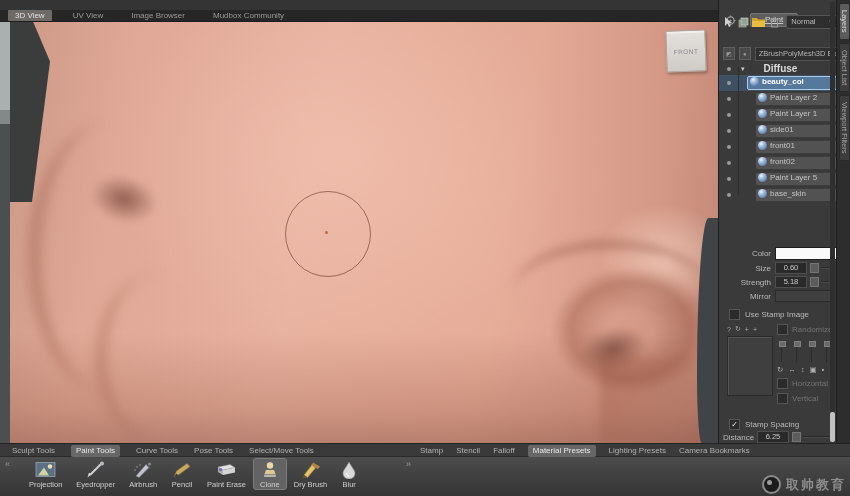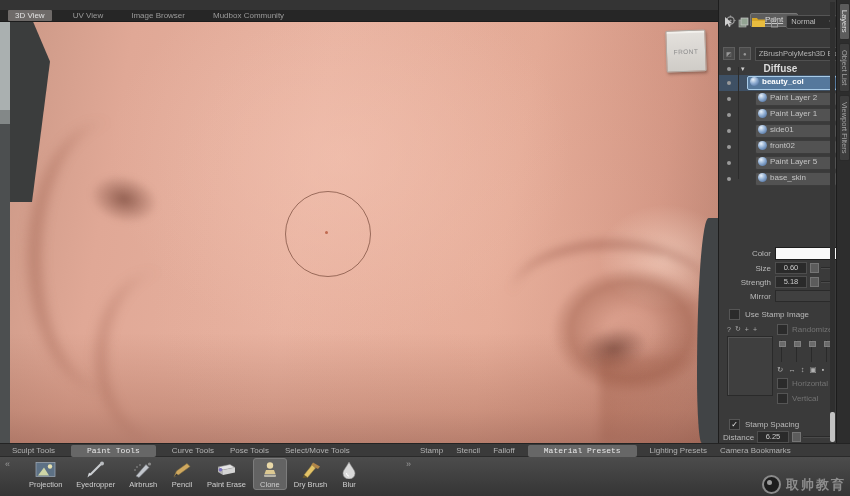--- a/index.html
+++ b/index.html
@@ -125,21 +125,21 @@
     display:block;white-space:nowrap;}
   .side-tab.active{background:#5c5c5c;color:#e0e0e0;}
 
   
   #traytabs{position:absolute;left:0;top:443px;width:850px;height:14px;background:#3a3a3a;
     border-top:1px solid #232323;border-bottom:1px solid #2a2a2a;box-sizing:border-box;}
   .ttabs{position:absolute;top:0;height:14px;display:flex;align-items:center;gap:16px;}
   #ttabs-left{left:12px;}
   #ttabs-right{left:420px;gap:13px;}
   .ttab{font-size:8px;color:#b2b2b2;white-space:nowrap;line-height:12px;}
-  .ttab.active{background:#676767;color:#e8e8e8;padding:0 16px;border-radius:2px;font-family:Liberation Mono, monospace;}
+  .ttab.active{background:#676767;color:#e8e8e8;padding:0 5px;border-radius:2px;}
 
   
   #tray{position:absolute;left:0;top:457px;width:850px;height:39px;
     background:linear-gradient(#4c4c4c,#353535);}
   .chev{position:absolute;top:2px;width:10px;color:#999;font-size:9px;}
   #tools{position:absolute;left:22px;top:1px;height:37px;display:flex;align-items:flex-start;}
   .tool{display:flex;flex-direction:column;align-items:center;padding:2px 7px 0 7px;border-radius:3px;}
   .tool.selected{background:#636363;border:1px solid #7c7c7c;padding:1px 6px 0 6px;}
   .tool-icon{height:19px;display:flex;align-items:center;}
   .tool-label{font-size:7.5px;color:#cfcfcf;margin-top:1px;white-space:nowrap;}
@@ -269,20 +269,28 @@
           <div class="layer-chip">
             <span class="sphere"></span>
             <span>side01</span>
           </div>
         </div>
         <div class="layer-row">
           <span class="vis-dot"></span>
           <span class="tree-line"></span>
           <div class="layer-chip">
             <span class="sphere"></span>
+            <span>front01</span>
+          </div>
+        </div>
+        <div class="layer-row">
+          <span class="vis-dot"></span>
+          <span class="tree-line"></span>
+          <div class="layer-chip">
+            <span class="sphere"></span>
             <span>front02</span>
           </div>
         </div>
         <div class="layer-row">
           <span class="vis-dot"></span>
           <span class="tree-line"></span>
           <div class="layer-chip">
             <span class="sphere"></span>
             <span>Paint Layer 5</span>
           </div>

